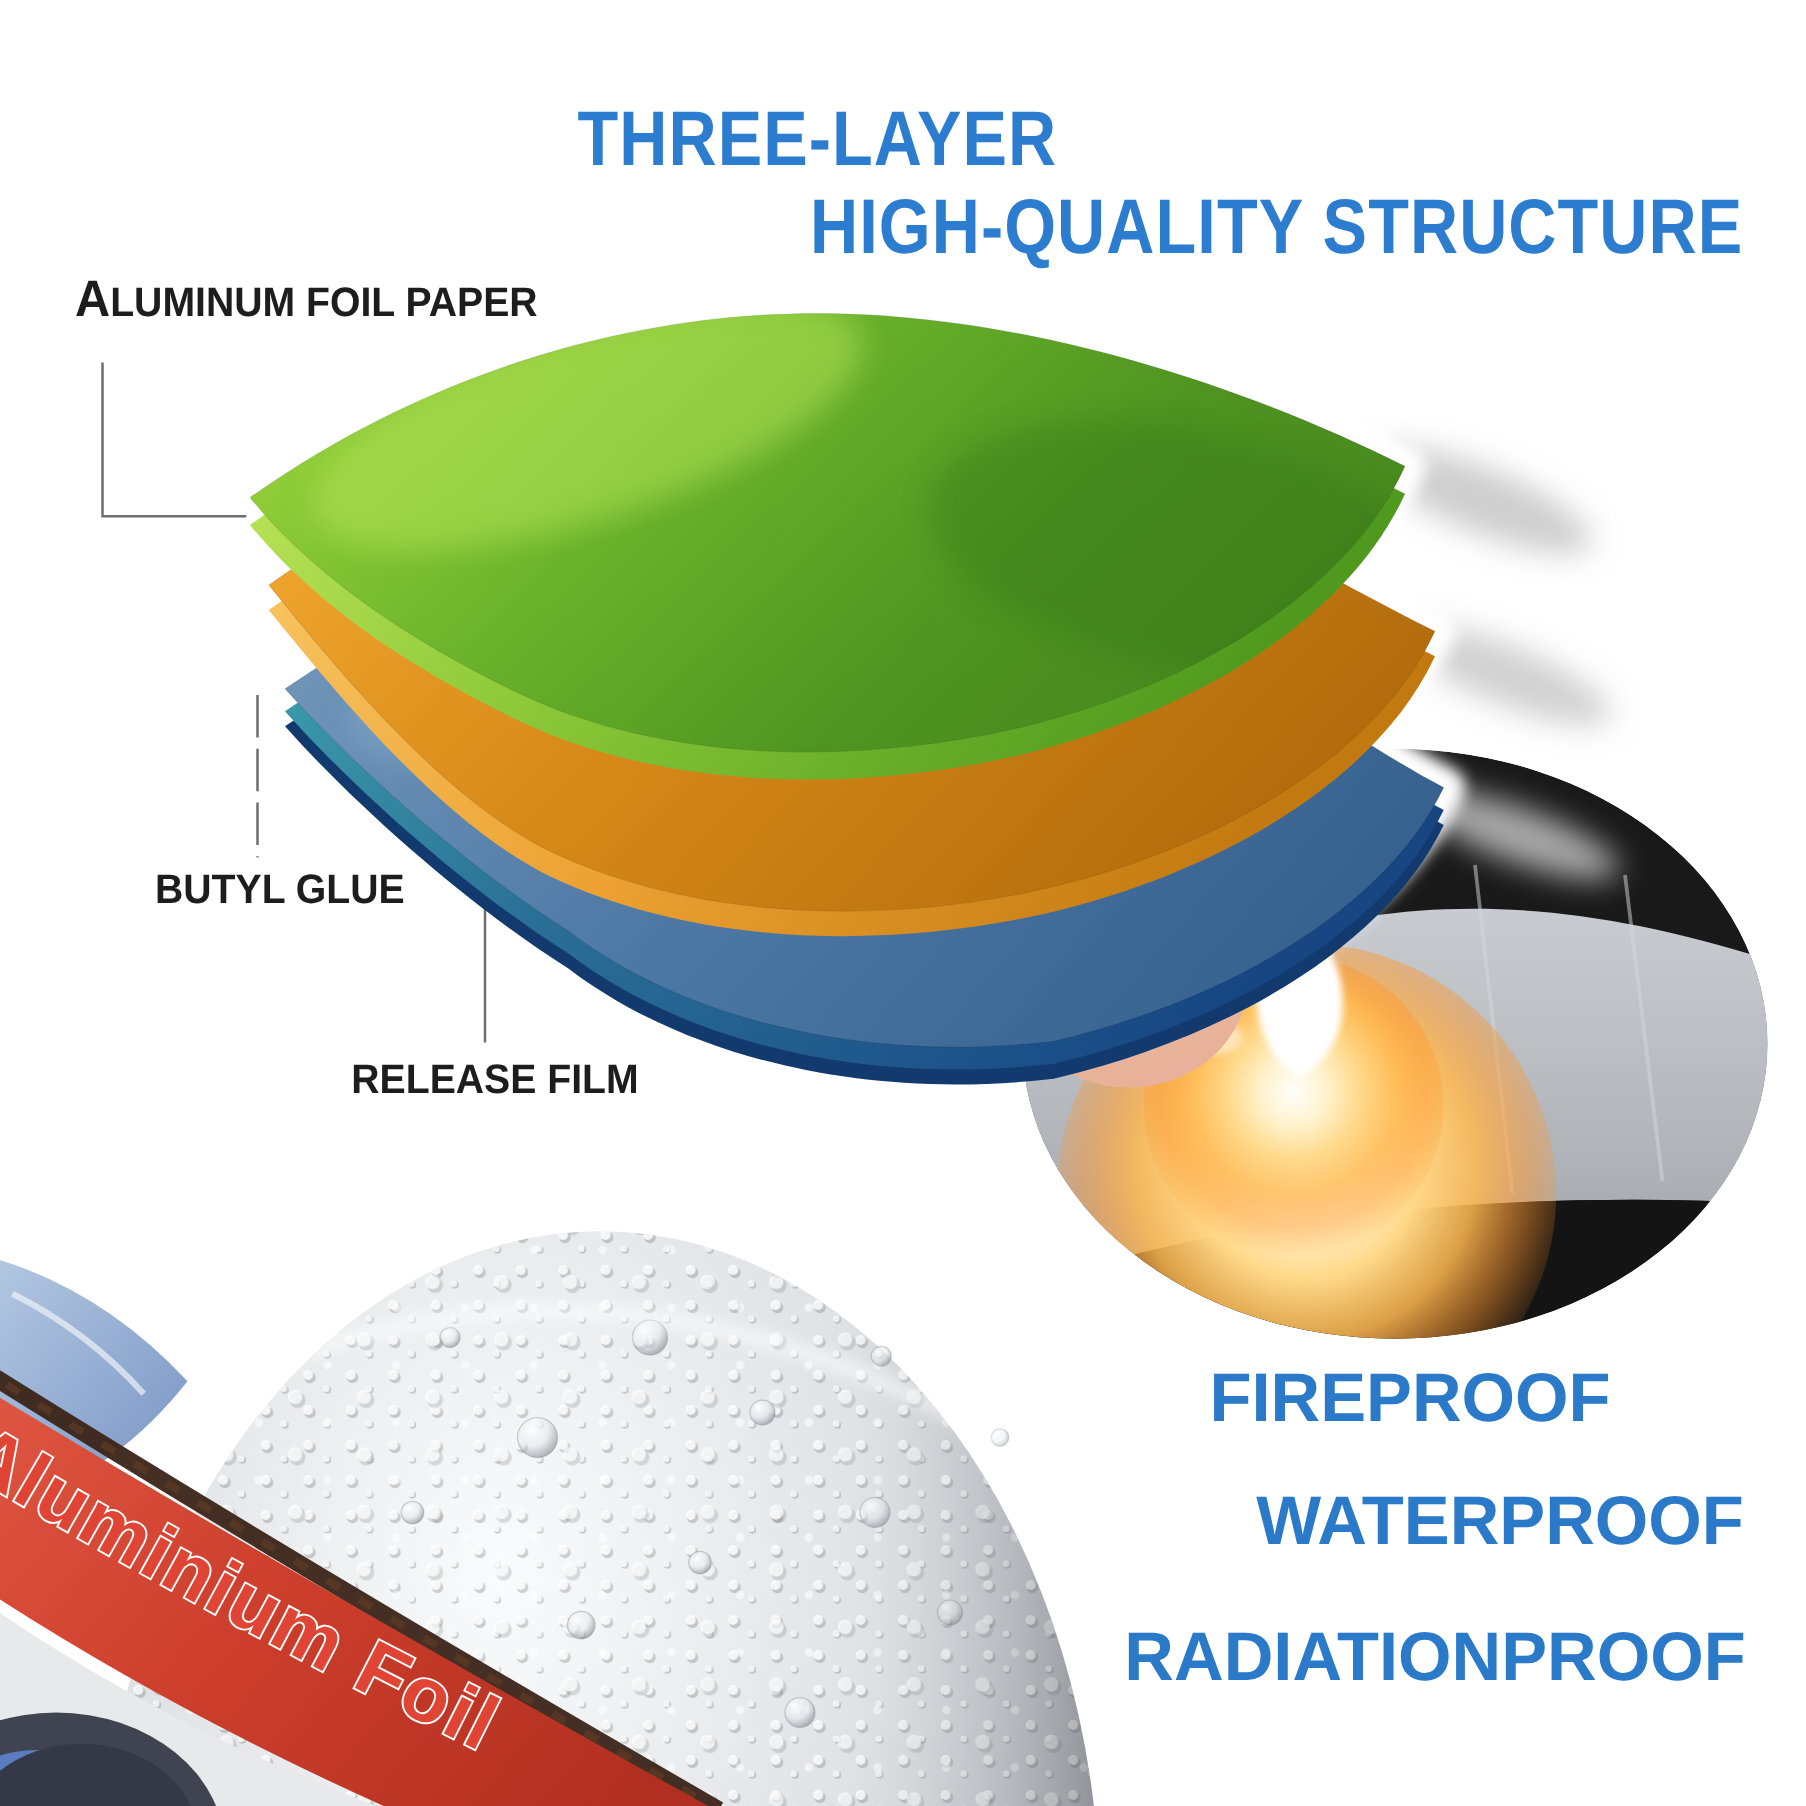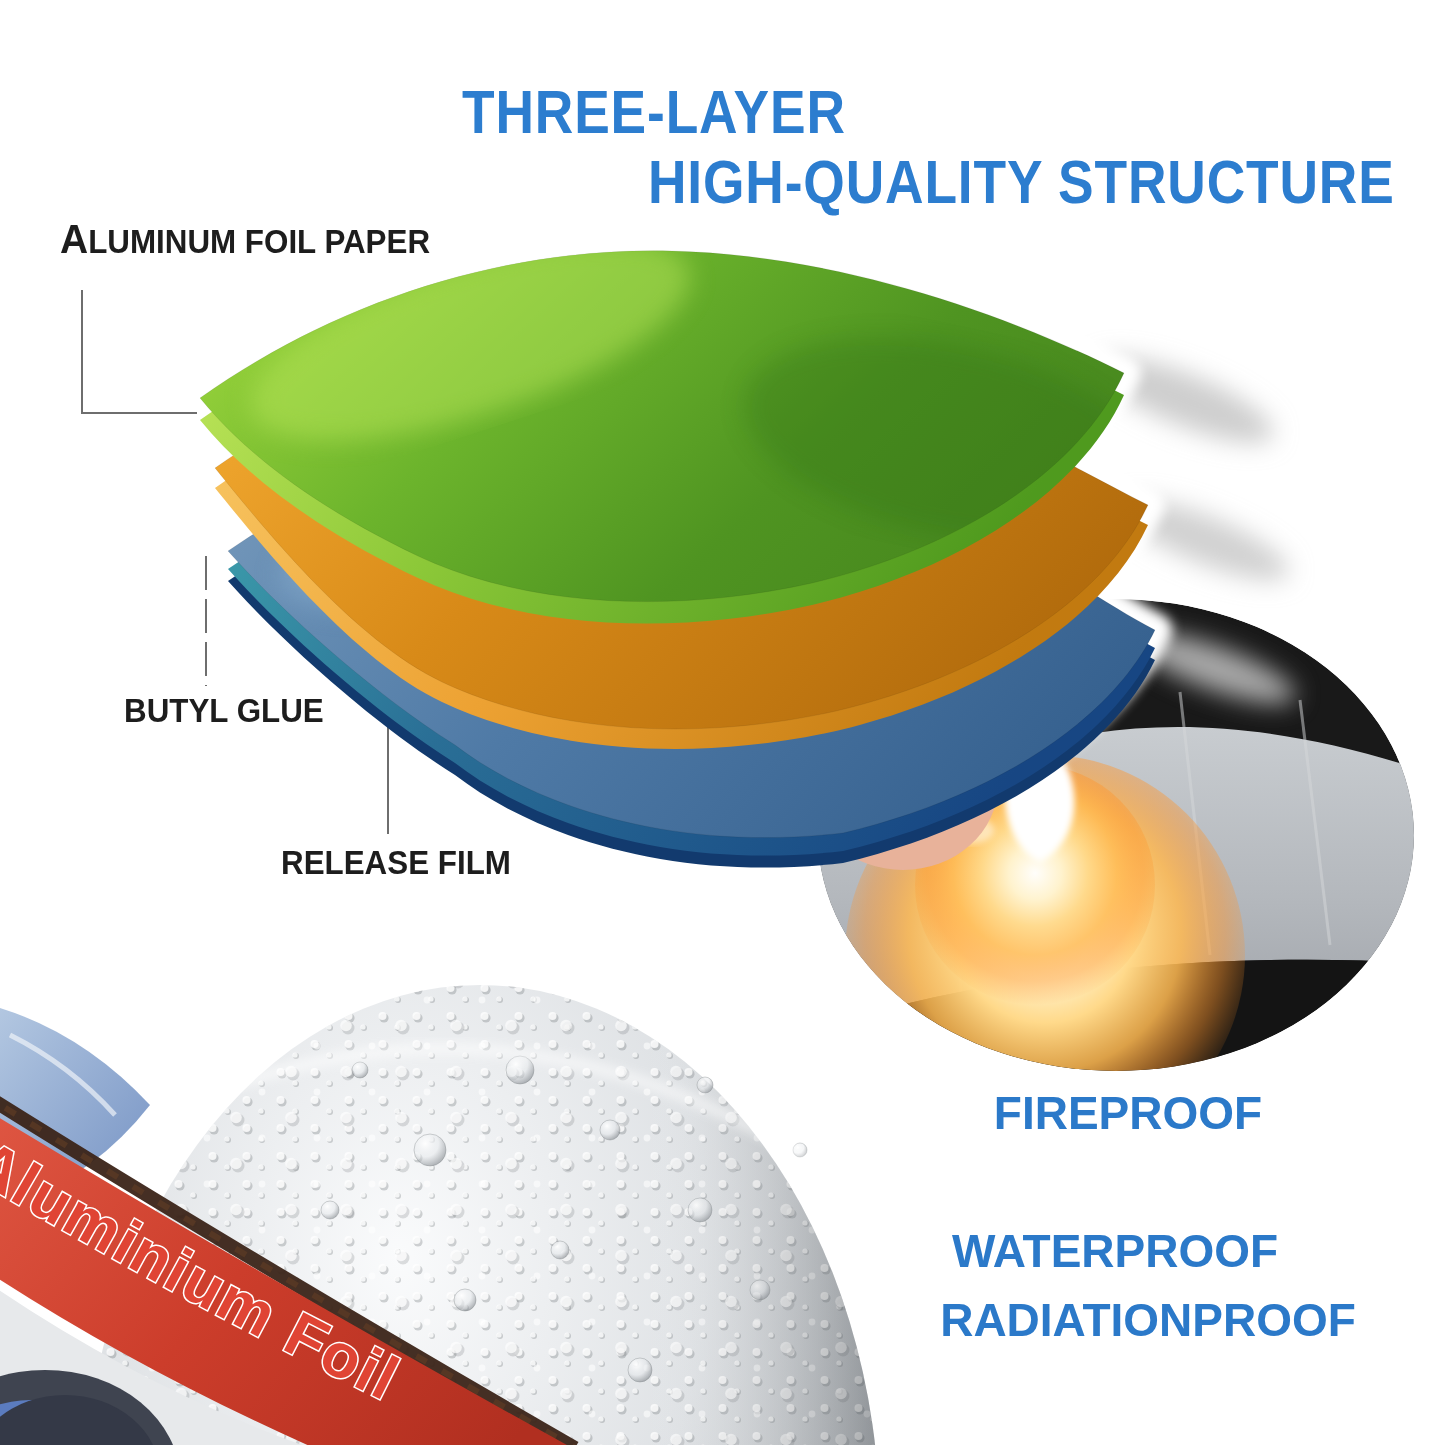--- a/index.html
+++ b/index.html
@@ -10,24 +10,24 @@
   .title-line{color:#2c7dcf;font-weight:bold;font-size:62px;letter-spacing:1px;
               transform:scaleX(.86);transform-origin:left top;white-space:nowrap;}
   #title1{left:462px;top:76px;}
   #title2{left:648px;top:146px;}
   .callout{color:#1d1d1d;font-weight:bold;font-size:33px;letter-spacing:0px;
            transform:scaleX(.95);transform-origin:left top;white-space:nowrap;}
   #callout-top{left:60px;top:216px;}
   #callout-top::first-letter{font-size:41px;}
   #callout-mid{left:124px;top:692px;}
   #callout-bot{left:281px;top:844px;}
-  .feature{color:#2b79c9;font-weight:bold;font-size:46px;text-align:center;
+  .feature{color:#2b79c9;font-weight:bold;font-size:55px;text-align:center;
            width:560px;white-space:nowrap;}
   #feat1{left:848px;top:1086px;}
-  #feat2{left:835px;top:1224px;}
+  #feat2{left:835px;top:1184px;text-align:right;}
   #feat3{left:868px;top:1293px;}
 </style>
 </head>
 <body>
 
 <svg id="art" viewBox="0 0 1445 1445">
   <defs>
     <clipPath id="flameClip">
         <ellipse cx="1116" cy="835" rx="298" ry="236"></ellipse>
       </clipPath>

